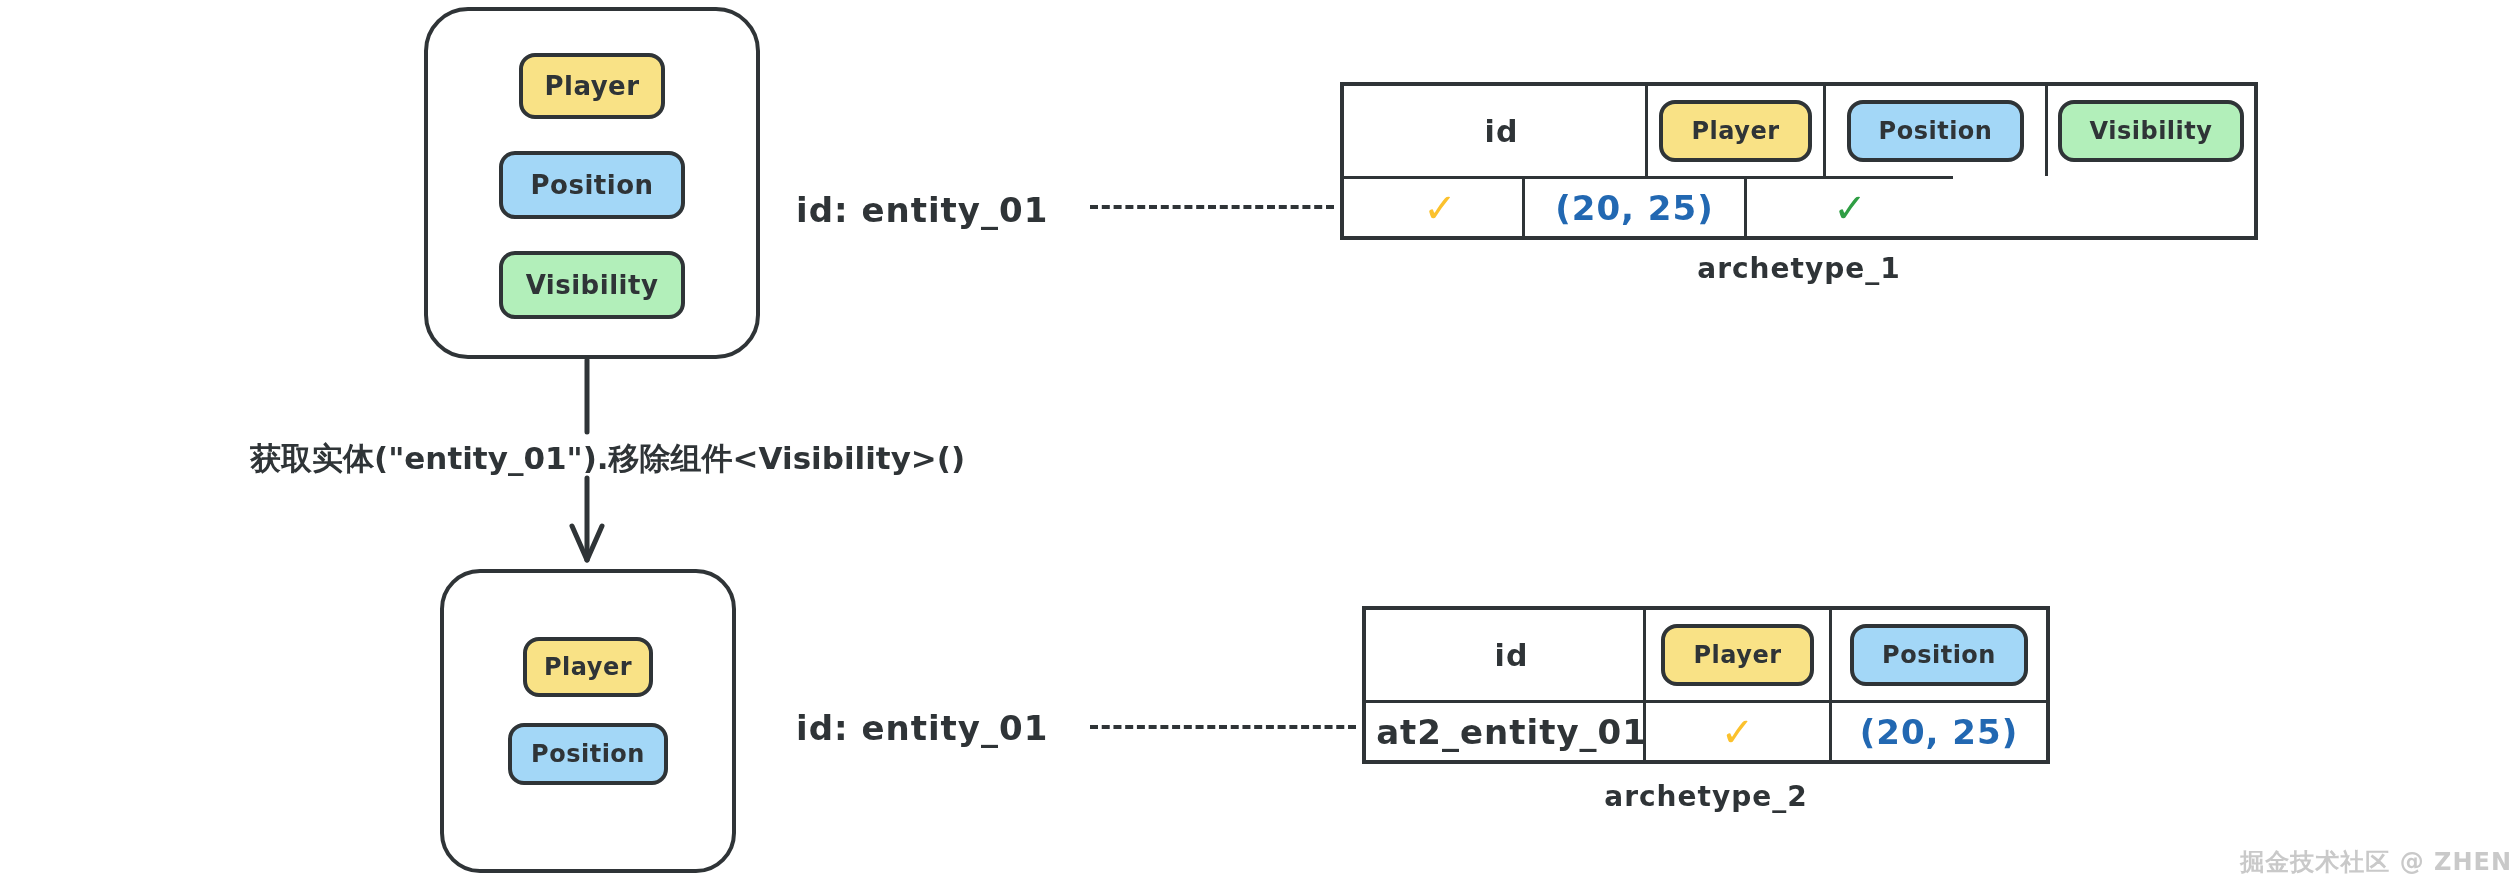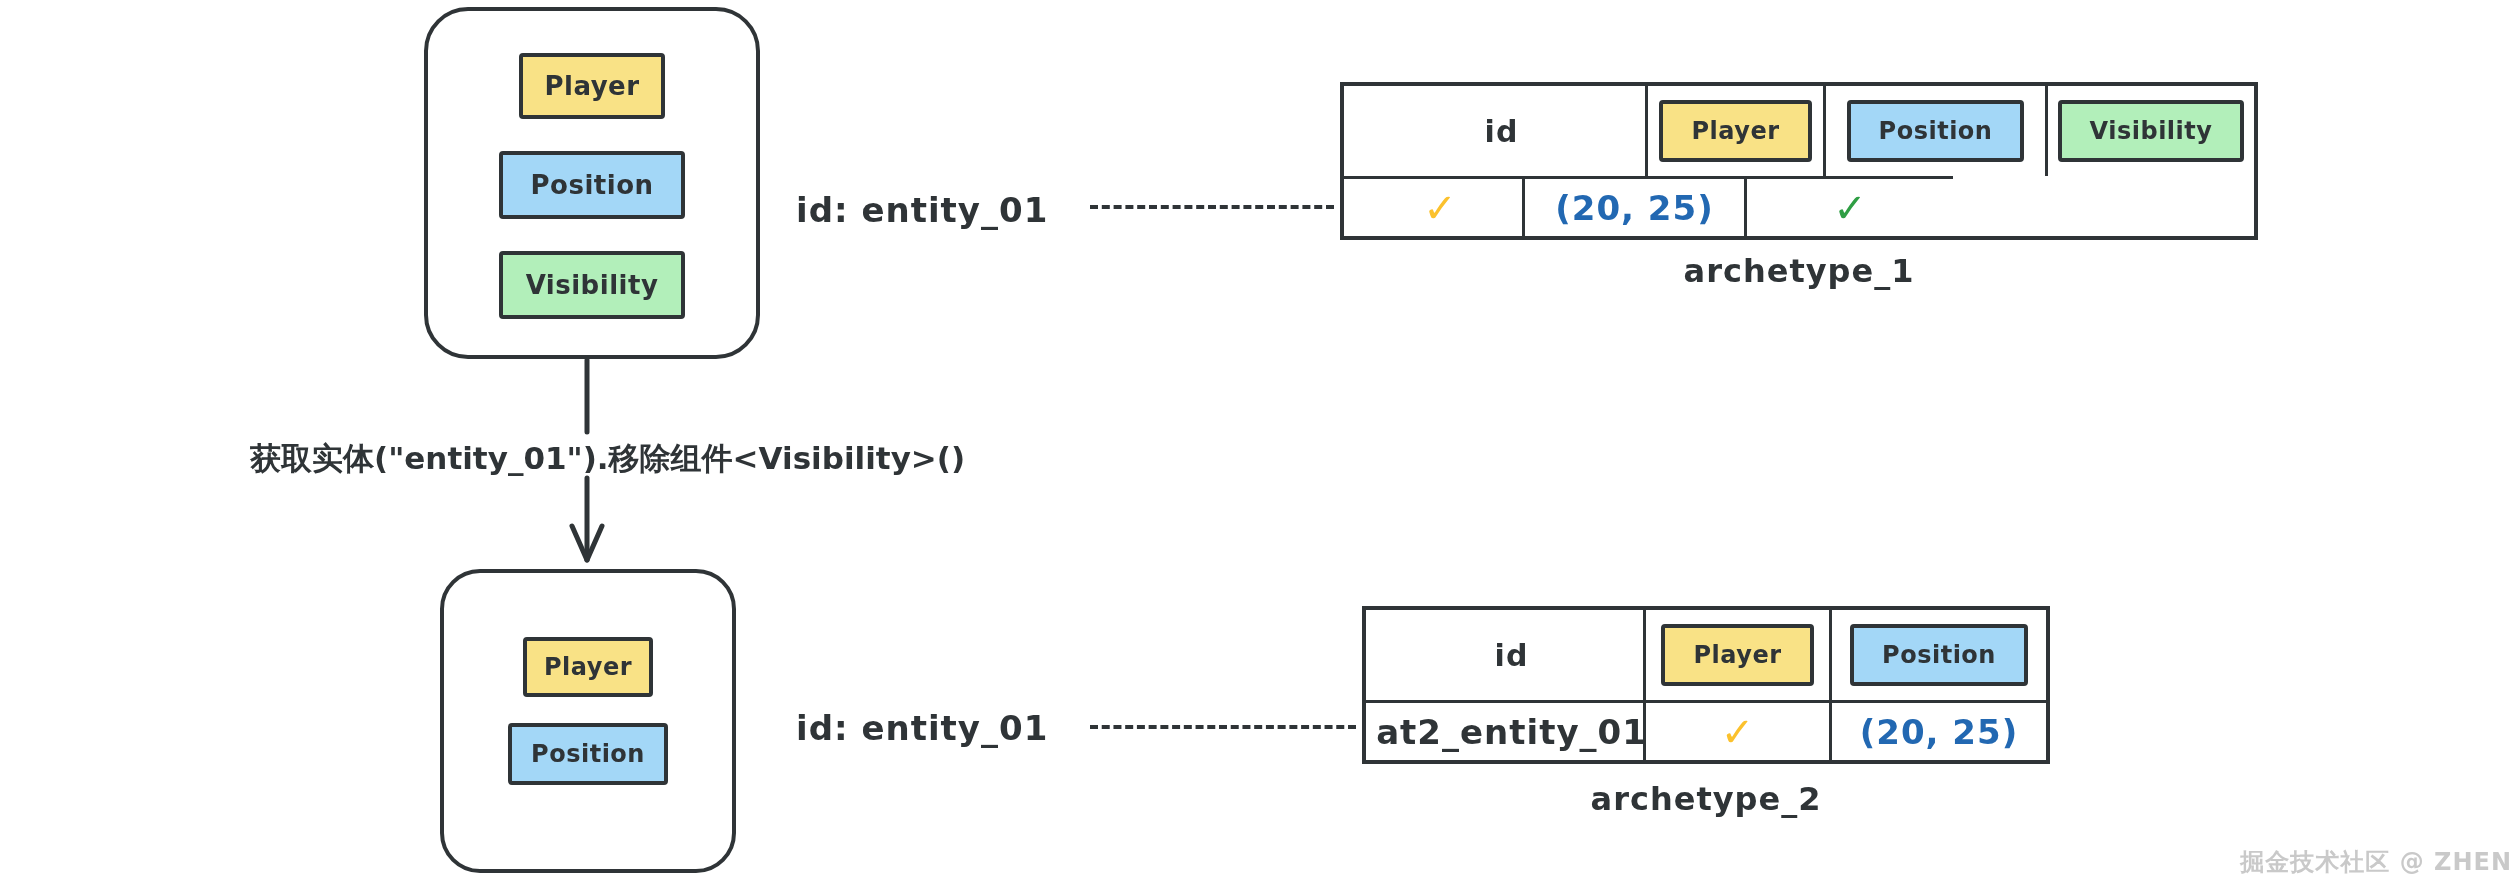--- a/index.html
+++ b/index.html
@@ -11,21 +11,21 @@
   .canvas{position:absolute;inset:0;}
 
   
   .entity-box{
     position:absolute;background:#ffffff;
     border:4px solid #2f3437;border-radius:44px;
     display:flex;flex-direction:column;align-items:center;
     box-sizing:border-box;
   }
   .pill{
-    border:4px solid #2f3437;border-radius:4px;
+    border:4px solid #2f3437;border-radius:16px;
     display:flex;align-items:center;justify-content:center;
     font-size:26px;font-weight:bold;letter-spacing:0.5px;
     box-sizing:border-box;color:#2f3437;
   }
   .pill.yellow{background:#f9e286;}
   .pill.blue{background:#a3d7f7;}
   .pill.green{background:#b2efba;}
 
   
   .transition-label{
@@ -57,21 +57,21 @@
   }
   .arch-cell:first-child{border-left:none;padding-left:14px;}
   .arch-cell .pill{height:62px;padding:0 28px;font-size:24px;}
   .hdr-id{font-size:30px;font-weight:bold;letter-spacing:1px;}
   .cell-id{font-size:34px;font-weight:bold;letter-spacing:1px;}
   .check{font-size:40px;font-weight:bold;line-height:1;}
   .check.yellow{color:#fbc12d;}
   .check.green{color:#2f9e44;}
   .cell-pos{font-size:34px;font-weight:bold;color:#2268b2;letter-spacing:1px;}
   .arch-title{
-    position:absolute;text-align:center;font-size:32px;font-weight:bold;
+    position:absolute;text-align:center;font-size:28px;font-weight:bold;
     color:#2f3437;letter-spacing:1px;
   }
 
   
   .arrow-svg{position:absolute;left:558px;top:356px;}
 
   
   .watermark{
     position:absolute;right:2px;top:846px;font-size:24px;font-weight:bold;
     color:#c9c9c9;text-shadow:2px 2px 0 #ffffff;letter-spacing:1px;

